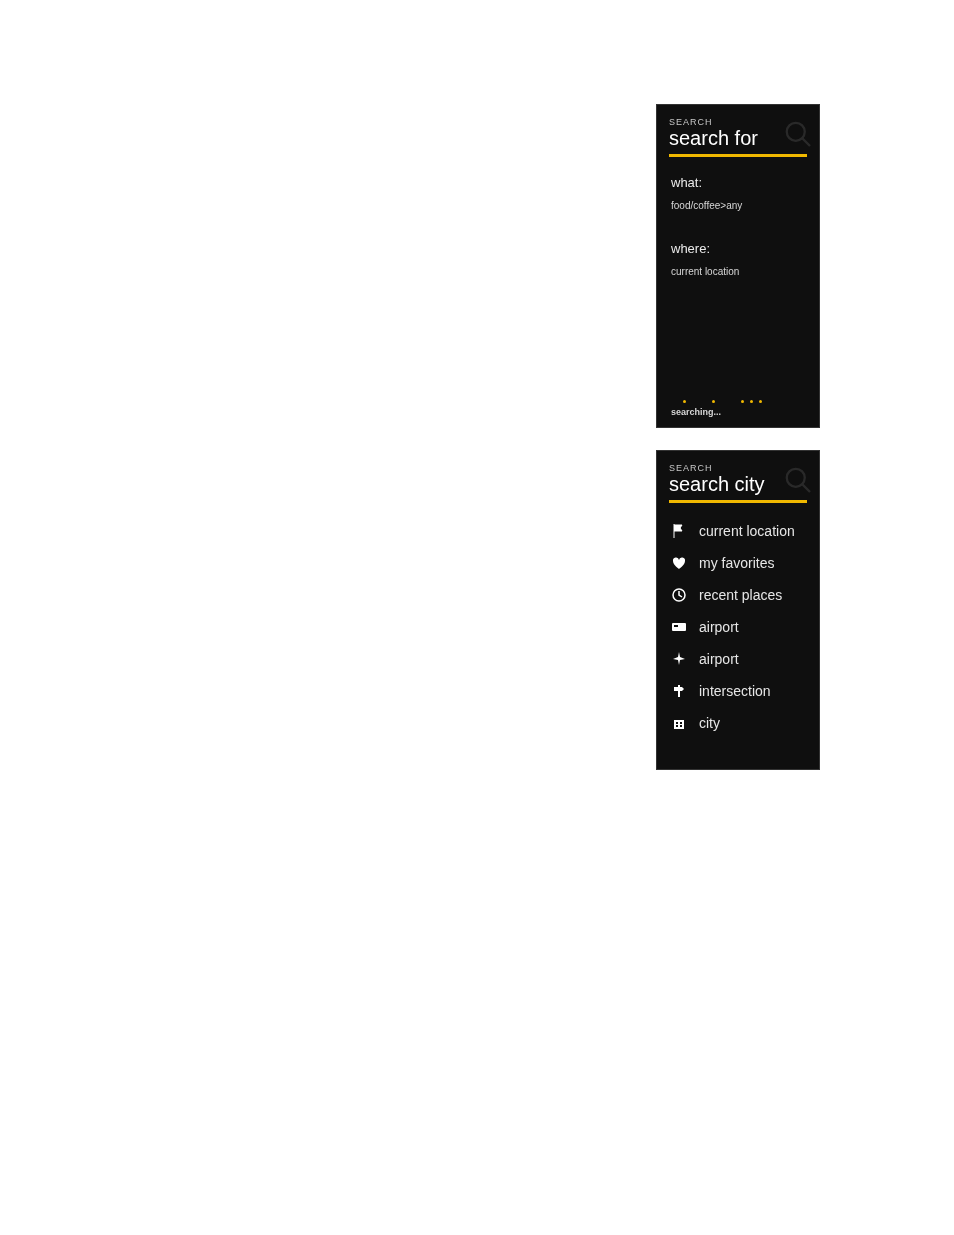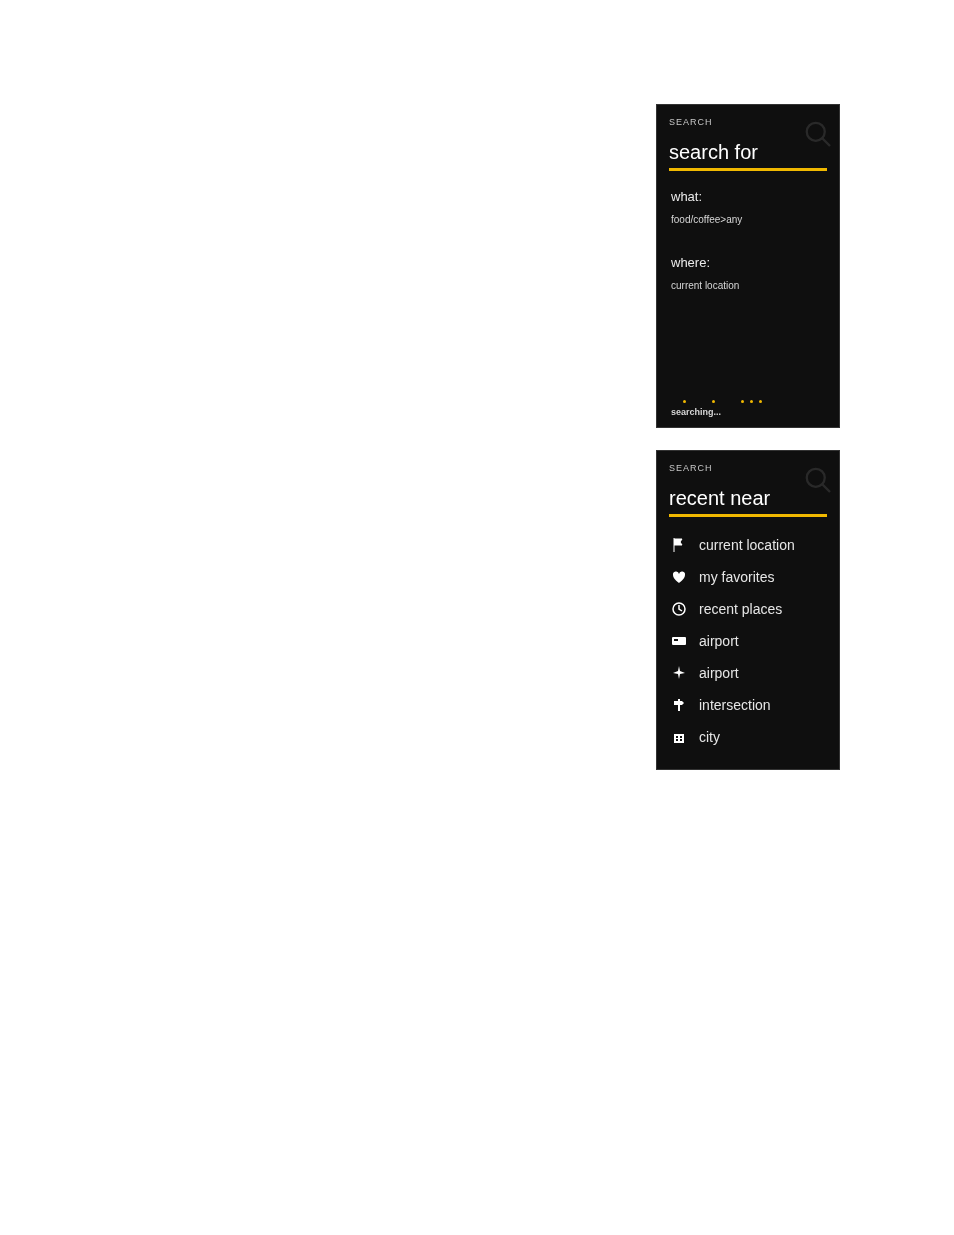--- a/index.html
+++ b/index.html
@@ -5,41 +5,41 @@
     * { box-sizing: border-box; margin: 0; padding: 0; }
     body {
       width: 954px;
       height: 1235px;
       background: #ffffff;
       font-family: "Segoe UI", Arial, sans-serif;
       position: relative;
     }
     .phone {
       position: absolute;
-      width: 184px;
+      width: 164px;
       background: #0f0f0f;
       border: 1px solid #333;
       color: #fff;
       overflow: hidden;
     }
     .phone1 { left: 656px; top: 104px; height: 324px; }
     .phone2 { left: 656px; top: 450px; height: 320px; }
 
     .ph-header { padding: 12px 12px 6px 12px; position: relative; }
     .ph-kicker {
       font-size: 9px;
       letter-spacing: 1px;
       color: #c8c8c8;
       text-transform: uppercase;
     }
     .ph-title {
       font-size: 20px;
       font-weight: 300;
       color: #fff;
-      margin-top: 14px;
+      margin-top: 0;
     }
     .divider {
       height: 3px;
       background: #f0b800;
       margin-top: 4px;
     }
     .mag {
       position: absolute;
       right: 6px;
       top: 14px;
@@ -113,21 +113,21 @@
         <div class="dot"></div>
         <div class="dot"></div>
     </div>
     <div class="loading-text">searching...</div>
   </div>
 </div>
 
 <div class="phone phone2">
   <div class="ph-header">
     <div class="ph-kicker">SEARCH</div>
-    <div class="ph-title">recent near</div>
+    <div class="ph-title">search city</div>
     <span class="mag">
       <svg viewBox="0 0 40 40">
           <circle cx="17" cy="17" r="12" stroke="#888" stroke-width="3" fill="none"></circle>
           <line x1="26" y1="26" x2="36" y2="36" stroke="#888" stroke-width="3"></line>
         </svg>
     </span>
     <div class="divider"></div>
   </div>
 
   <div class="list">

